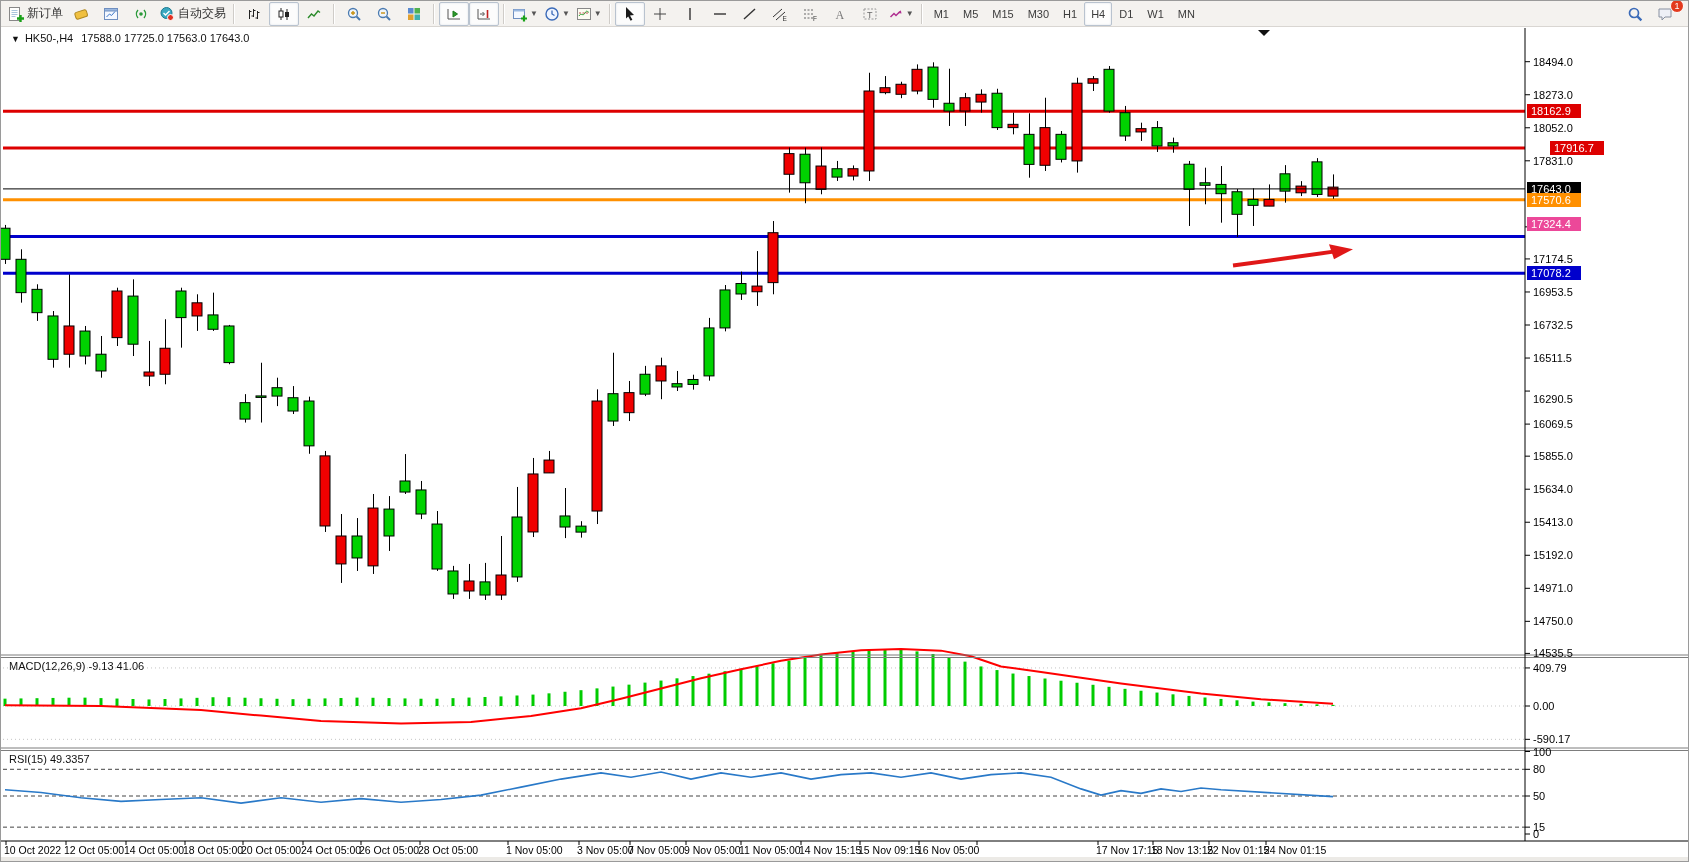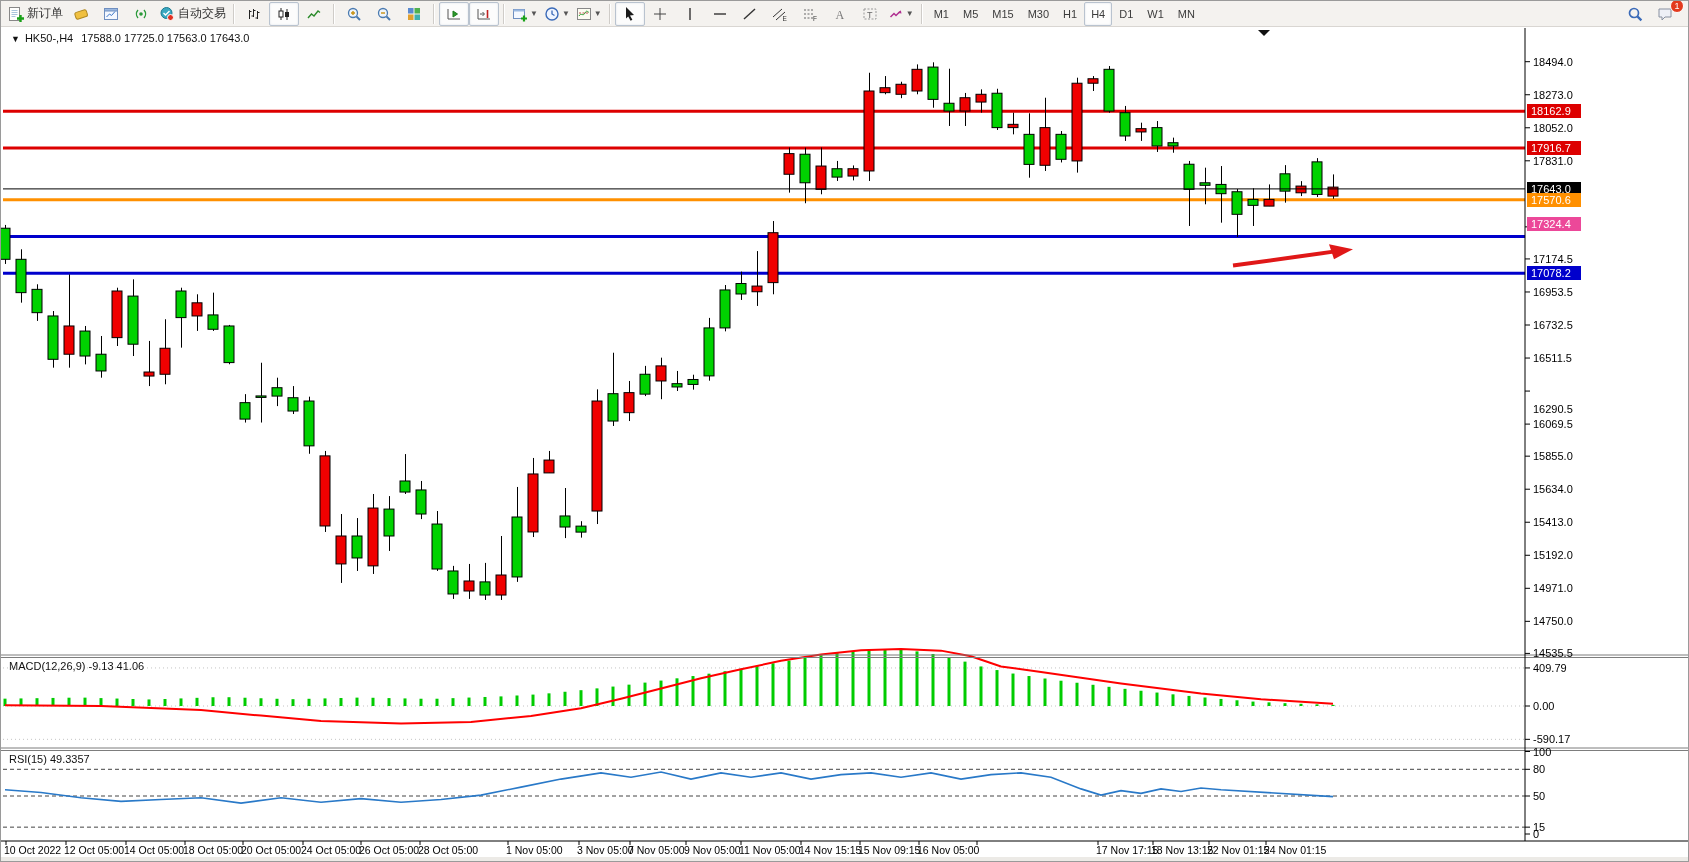--- a/index.html
+++ b/index.html
@@ -559,31 +559,31 @@
     <div id="labels">
         <div class="axlab" style="left: 1532px; top: 29px;">18494.0</div>
         <div class="axlab" style="left: 1532px; top: 62px;">18273.0</div>
         <div class="axlab" style="left: 1532px; top: 95px;">18052.0</div>
         <div class="axlab" style="left: 1532px; top: 128px;">17831.0</div>
         <div class="axlab" style="left: 1532px; top: 194px;">17389.0</div>
         <div class="axlab" style="left: 1532px; top: 226px;">17174.5</div>
         <div class="axlab" style="left: 1532px; top: 259px;">16953.5</div>
         <div class="axlab" style="left: 1532px; top: 292px;">16732.5</div>
         <div class="axlab" style="left: 1532px; top: 325px;">16511.5</div>
-        <div class="axlab" style="left: 1532px; top: 376px;">16290.5</div>
+        <div class="axlab" style="left: 1532px; top: 366px;">16290.5</div>
         <div class="axlab" style="left: 1532px; top: 391px;">16069.5</div>
         <div class="axlab" style="left: 1532px; top: 423px;">15855.0</div>
         <div class="axlab" style="left: 1532px; top: 456px;">15634.0</div>
         <div class="axlab" style="left: 1532px; top: 489px;">15413.0</div>
         <div class="axlab" style="left: 1532px; top: 522px;">15192.0</div>
         <div class="axlab" style="left: 1532px; top: 555px;">14971.0</div>
         <div class="axlab" style="left: 1532px; top: 588px;">14750.0</div>
         <div class="axlab" style="left: 1532px; top: 620px;">14535.5</div>
         <div class="pricebadge" style="top: 77px; background: rgb(221, 0, 0);">18162.9</div>
-        <div class="pricebadge" style="top: 114px; background: rgb(221, 0, 0);">17916.7</div>
+        <div class="pricebadge" style="top: 114px; background: rgb(221, 0, 0); margin-left: 23px;">17916.7</div>
         <div class="pricebadge" style="top: 155px; background: rgb(0, 0, 0);">17643.0</div>
         <div class="pricebadge" style="top: 166px; background: rgb(255, 144, 0);">17570.6</div>
         <div class="pricebadge" style="top: 190px; background: #ec4899;">17324.4</div>
         <div class="pricebadge" style="top: 239px; background: rgb(0, 0, 204);">17078.2</div>
         <div class="axlab" style="left: 1532px; top: 635px;">409.79</div>
         <div class="axlab" style="left: 1532px; top: 673px;">0.00</div>
         <div class="axlab" style="left: 1532px; top: 706px;">-590.17</div>
         <div class="axlab" style="left: 1532px; top: 719px;">100</div>
         <div class="axlab" style="left: 1532px; top: 736px;">80</div>
         <div class="axlab" style="left: 1532px; top: 763px;">50</div>

